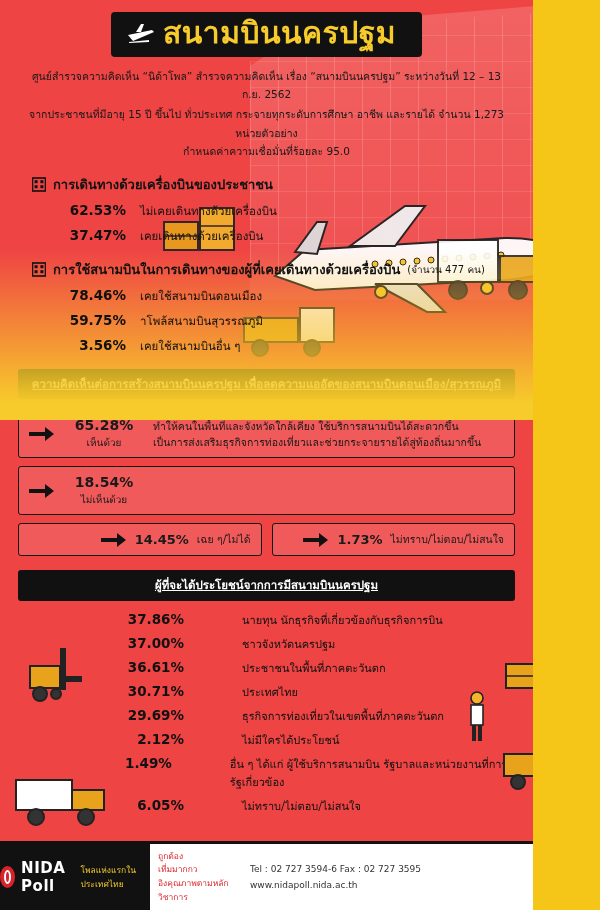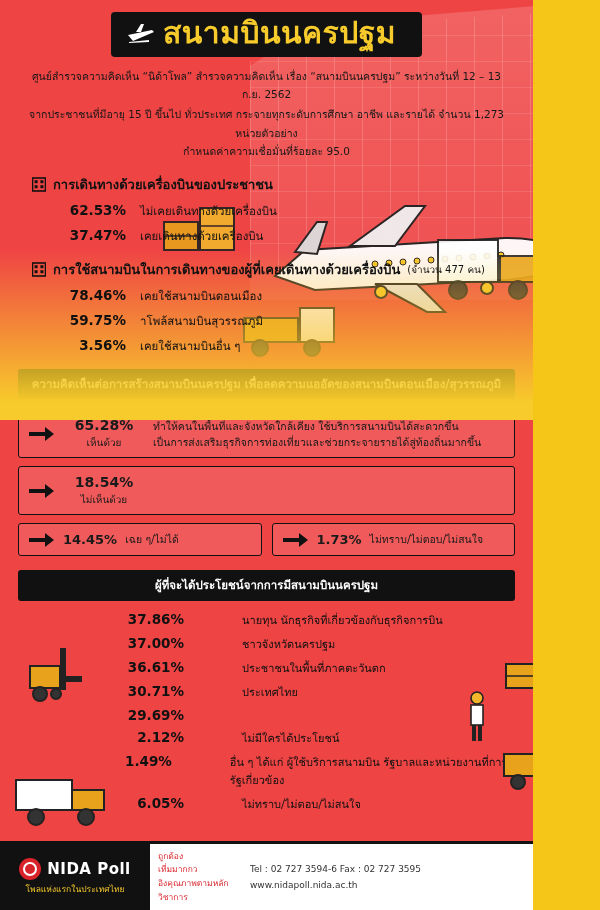--- a/index.html
+++ b/index.html
@@ -65,53 +65,53 @@
   .sec-head .sm{font-size:10px;font-weight:normal;}
   .bldg-icon{width:14px;height:15px;flex:0 0 auto;}
 
   .row{display:flex;align-items:baseline;margin:7px 0 7px 34px;}
   .pct{width:74px;text-align:right;font-size:13.5px;font-weight:bold;color:#111;}
   .lbl{margin-left:14px;font-size:11.5px;color:#111;}
 
   
   .banner{
     background:#111;color:#fff;text-align:center;font-size:11.5px;font-weight:bold;
-    padding:7px 6px;margin:14px 18px 10px 18px;border-radius:3px;line-height:1.4;
+    padding:7px 6px;margin:14px 18px 10px 18px;border-radius:3px;line-height:1.4;text-decoration:underline;
   }
 
   
   .opinion{
     display:flex;align-items:center;gap:10px;border:1.6px solid #111;border-radius:3px;
     margin:0 18px 8px 18px;padding:7px 10px;background:rgba(255,255,255,.12);
   }
   .arrow{flex:0 0 auto;width:26px;height:16px;}
   .op-pct{width:78px;flex:0 0 auto;text-align:center;}
   .op-pct b{display:block;font-size:14px;font-weight:bold;}
   .op-pct span{display:block;font-size:10px;margin-top:2px;}
   .op-text{font-size:10.5px;line-height:1.55;}
   .op-row{display:flex;gap:10px;margin:0 18px 10px 18px;}
-  .op-row .opinion{margin:0;flex:1;}
+  .op-row .opinion{margin:0;flex:1;justify-content:flex-end;}
   .op-row .op-inline{display:flex;align-items:center;gap:8px;font-size:11.5px;}
   .op-row .op-inline b{font-size:13px;}
   .op-row .op-inline .t{font-size:10.5px;}
 
   
   .benefit{margin:4px 18px 0 18px;position:relative;}
   .benefit .row{margin:6px 0 6px 90px;gap:44px;}
   .benefit .pct{width:76px;}
   .benefit .lbl{font-size:11px;}
 
   
   .footer{
     position:absolute;left:0;bottom:0;width:600px;height:66px;background:#fff;
     display:flex;align-items:center;
   }
   .footer .logo{
     width:150px;height:66px;background:#111;color:#fff;display:flex;
-    flex-direction:column;align-items:center;justify-content:center;gap:2px;
+    flex-direction:row;align-items:center;justify-content:center;gap:2px;
   }
   .logo-row{display:flex;align-items:center;gap:6px;}
   .logo-mark{width:22px;height:22px;border-radius:50%;background:#d8232a;position:relative;}
   .logo-mark:after{content:"";position:absolute;inset:4px;border-radius:50%;border:2px solid #fff;}
   .logo-name{font-size:15px;font-weight:bold;letter-spacing:.5px;}
   .logo-sub{font-size:8.5px;color:#f7cb2b;}
   .slogan{width:86px;color:#d8232a;font-size:8.5px;line-height:1.6;padding-left:8px;}
   .contact{flex:1;font-size:9px;color:#333;line-height:1.8;padding-left:6px;}
   .qr{width:46px;height:46px;margin-right:10px;background:
       repeating-linear-gradient(90deg,#111 0 3px,#fff 3px 6px),
@@ -297,20 +297,21 @@
     <div class="row">
       <div class="pct">36.61%</div>
       <div class="lbl">ประชาชนในพื้นที่ภาคตะวันตก</div>
     </div>
     <div class="row">
       <div class="pct">30.71%</div>
       <div class="lbl">ประเทศไทย</div>
     </div>
     <div class="row">
       <div class="pct">29.69%</div>
+      <div class="lbl">ธุรกิจการท่องเที่ยวในเขตพื้นที่ภาคตะวันตก</div>
     </div>
     <div class="row">
       <div class="pct">2.12%</div>
       <div class="lbl">ไม่มีใครได้ประโยชน์</div>
     </div>
     <div class="row">
       <div class="pct">1.49%</div>
       <div class="lbl">อื่น ๆ ได้แก่ ผู้ใช้บริการสนามบิน รัฐบาลและหน่วยงานที่การครัฐเกี่ยวข้อง</div>
     </div>
     <div class="row">

